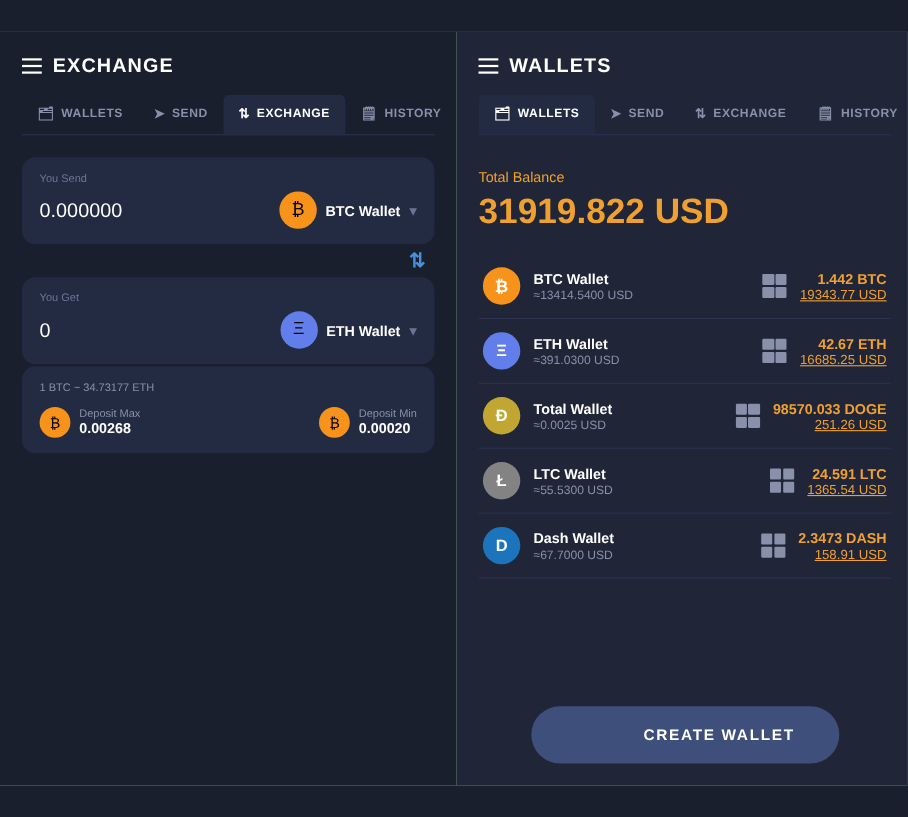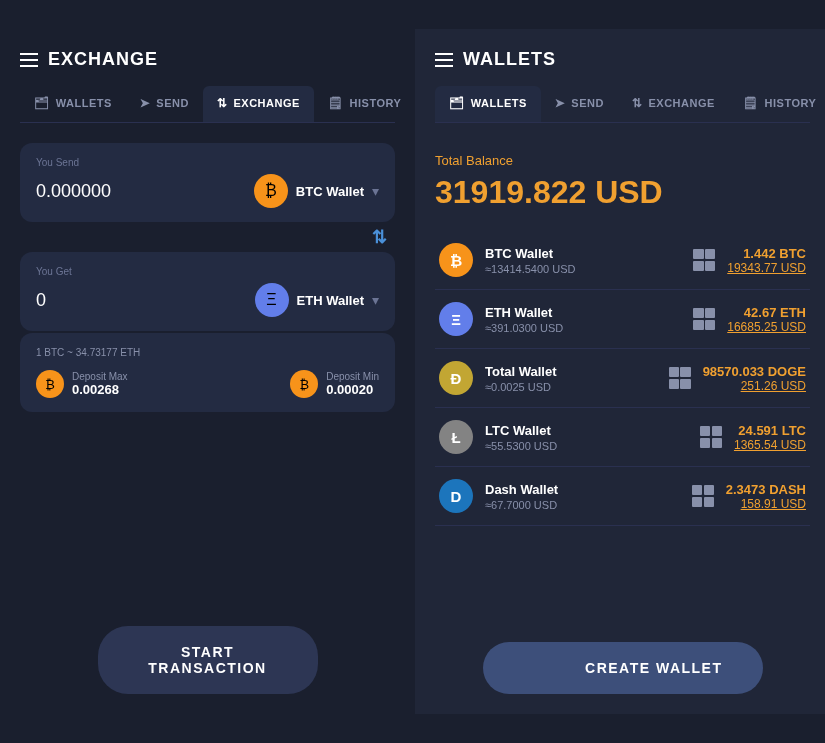--- a/index.html
+++ b/index.html
@@ -392,21 +392,20 @@
               <div>
                 <div class="deposit-label">Deposit Min</div>
                 <div class="deposit-value">0.00020</div>
               </div>
             </div>
           </div>
         </div>
       </div>
 
       <div style="flex:1;"></div>
-      <button class="start-btn">START TRANSACTION</button>
     </div>
   </div>
 
   <div class="right-panel">
     <div class="panel-header">
       <div class="hamburger-icon">
         <span></span>
           <span></span>
           <span></span>
       </div>

